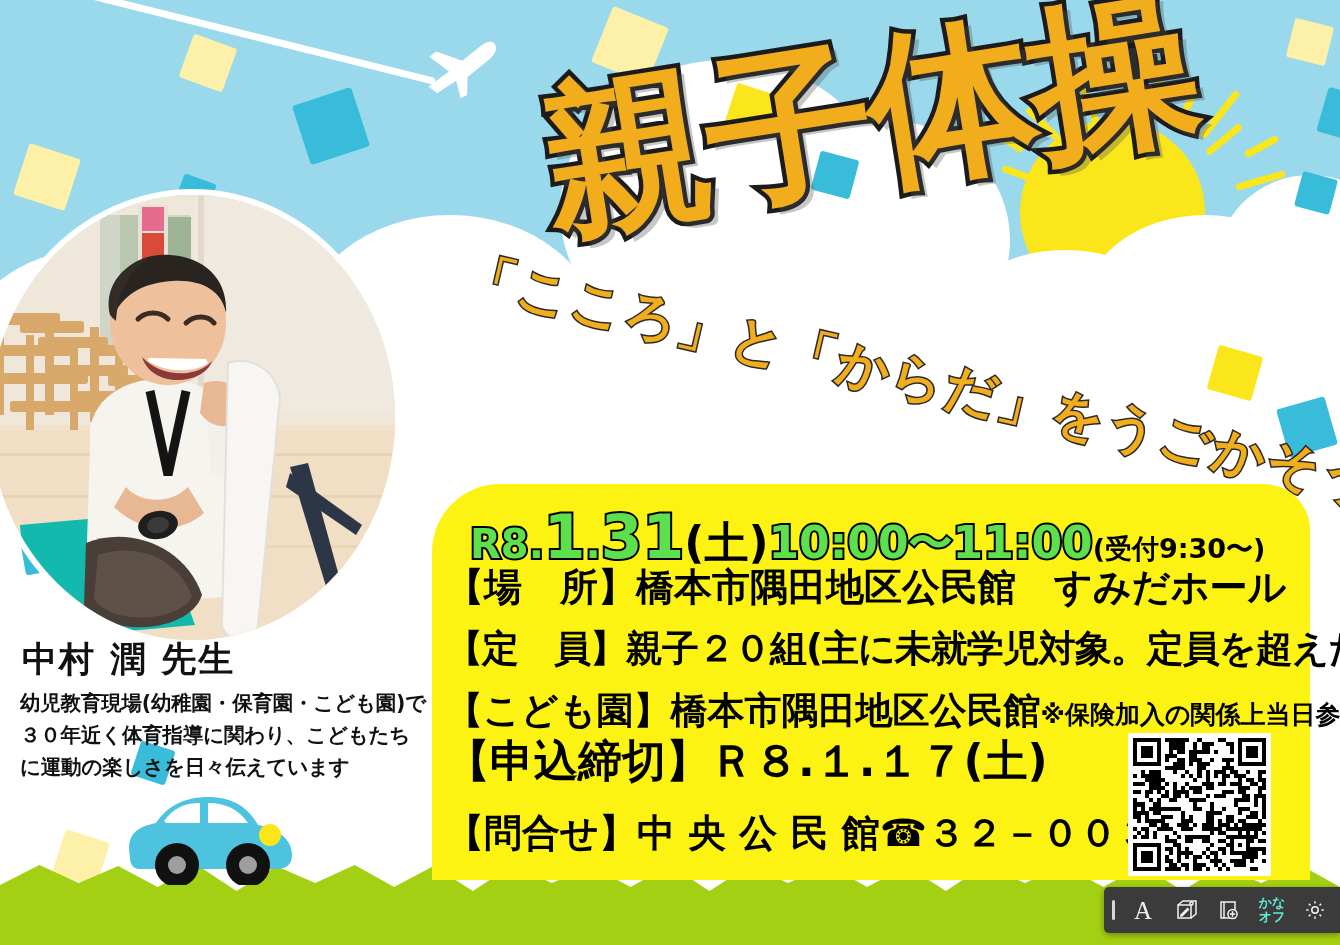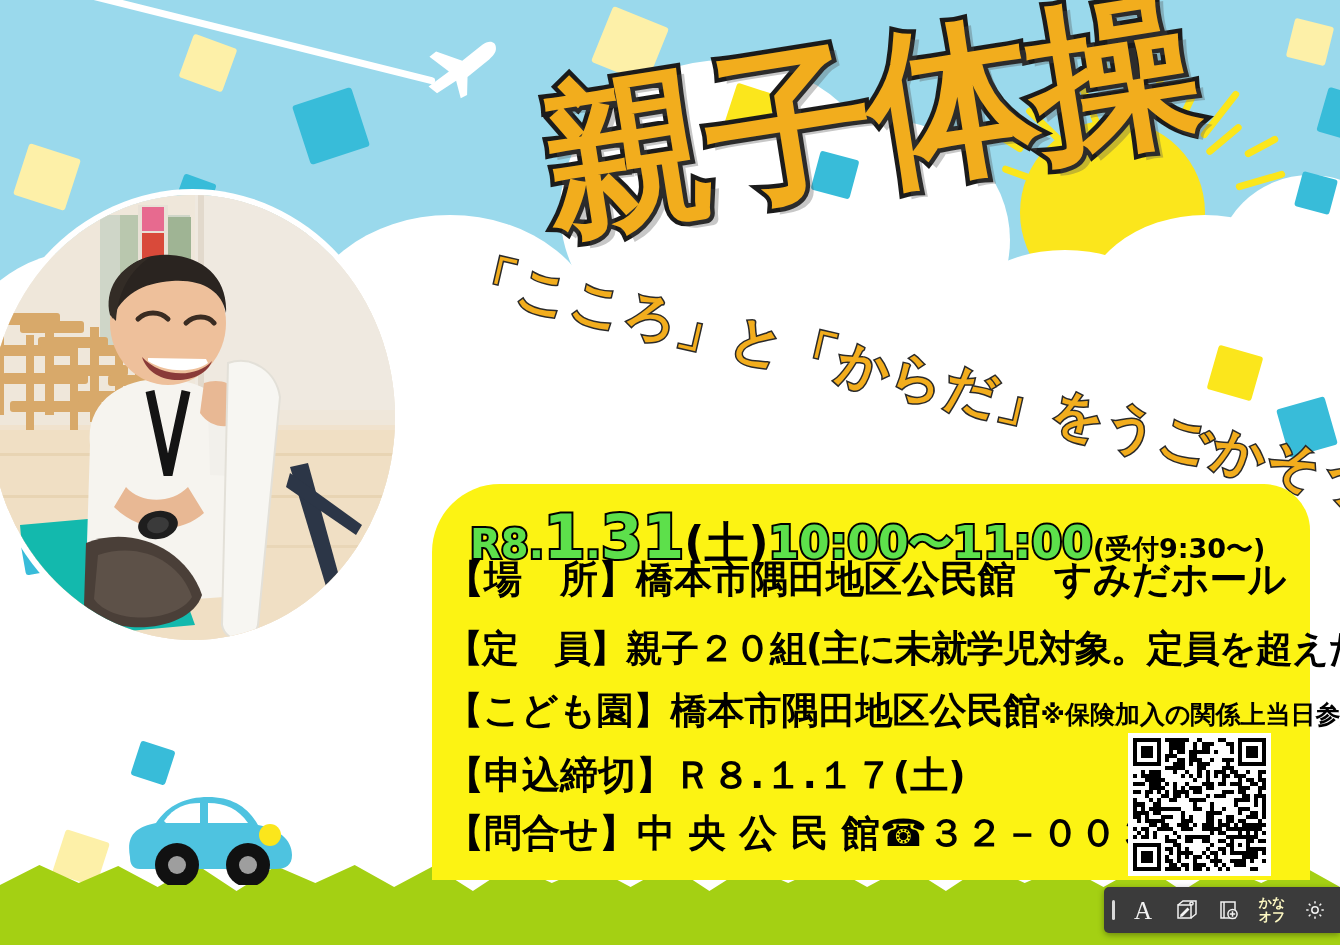--- a/index.html
+++ b/index.html
@@ -122,25 +122,25 @@
     -webkit-text-stroke: 4px #000;
     paint-order: stroke fill;
     font-weight:bold;
   }
   .dl-s  { font-size:40px; }
   .dl-xl { font-size:60px; }
   .dl-m  { font-size:44px; }
   .dl-blk{ color:#000; font-size:44px; font-weight:bold; }
   .dl-sm { color:#000; font-size:27px; font-weight:bold; }
 
-  .r-place   { left:14px; top:70px;  font-size:38px; letter-spacing:0px; }
+  .r-place   { left:14px; top:78px;  font-size:38px; letter-spacing:0px; }
   .r-cap     { left:14px; top:140px; font-size:37px; letter-spacing:-1px; }
   .r-method  { left:14px; top:202px; font-size:37px; }
   .r-method .small { font-size:25px; }
-  .r-deadline{ left:14px; top:266px; font-size:38px; }
+  .r-deadline{ left:14px; top:248px; font-size:44px; }
   .r-contact { left:14px; top:324px; font-size:38px; }
   .r-contact2{ left:128px; top:374px; font-size:38px; }
 
   .qr {
     position:absolute;
     left:1128px; top:733px;
     width:143px; height:143px;
     background:#ffffff;
     padding:5px;
   }
@@ -183,21 +183,21 @@
   .ime-handle {
     width:3px; height:20px; background:#d8d8d8; border-radius:2px;
   }
   .ime-btn {
     display:flex; align-items:center; justify-content:center;
     width:30px; height:32px;
     color:#f2f2f2;
   }
   .ime-A { font-size:25px; font-weight:400; line-height:1; font-family:"Liberation Serif", serif;}
   .ime-kana {
-    color:#fef9c3; font-size:13px; line-height:1.05; text-align:center;
+    color:#5eead4; font-size:13px; line-height:1.05; text-align:center;
     font-weight:bold; width:30px;
   }
 </style>
 </head>
 <body>
 
 <div id="poster">
 
   <div class="sky"></div>
 
@@ -375,20 +375,22 @@
       <path d="M44 36 C54 22 66 18 80 18 L80 38 L46 38 Z" fill="#ffffff"></path>
       <path d="M88 18 C106 18 118 24 128 38 L88 38 Z" fill="#ffffff"></path>
       <circle cx="150" cy="50" r="11" fill="#fbe61c"></circle>
       <circle cx="57" cy="80" r="22" fill="#111111"></circle>
       <circle cx="57" cy="80" r="9" fill="#9e9e9e"></circle>
       <circle cx="128" cy="80" r="22" fill="#111111"></circle>
       <circle cx="128" cy="80" r="9" fill="#9e9e9e"></circle>
     </svg>
   </div>
 
+  <div class="inst-name">中村 潤 先生</div>
+  <div class="inst-bio">幼児教育現場(幼稚園・保育園・こども園)で３０年近く体育指導に関わり、こどもたちに運動の楽しさを日々伝えています</div>
 
   <div class="panel">
 
     <div class="panel-row date-line">
       <span class="dl-green dl-s">R8.</span><span class="dl-green dl-xl">1</span><span class="dl-green dl-s">.</span><span class="dl-green dl-xl">31</span><span class="dl-blk">(土)</span><span class="dl-green dl-m">10:00〜11:00</span><span class="dl-sm">(受付9:30〜)</span>
     </div>
 
     <div class="panel-row r-place">
       <span>【場　所】</span><span>橋本市隅田地区公民館　すみだホール</span>
     </div>

